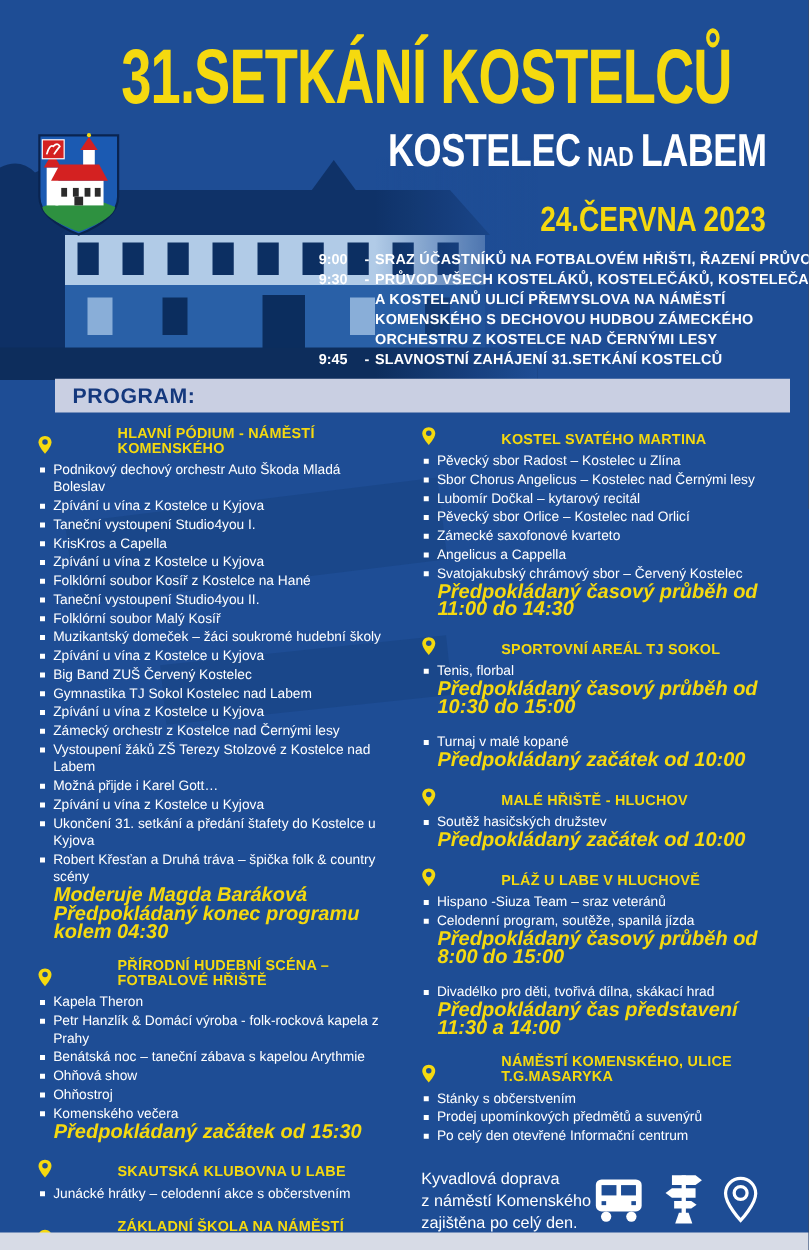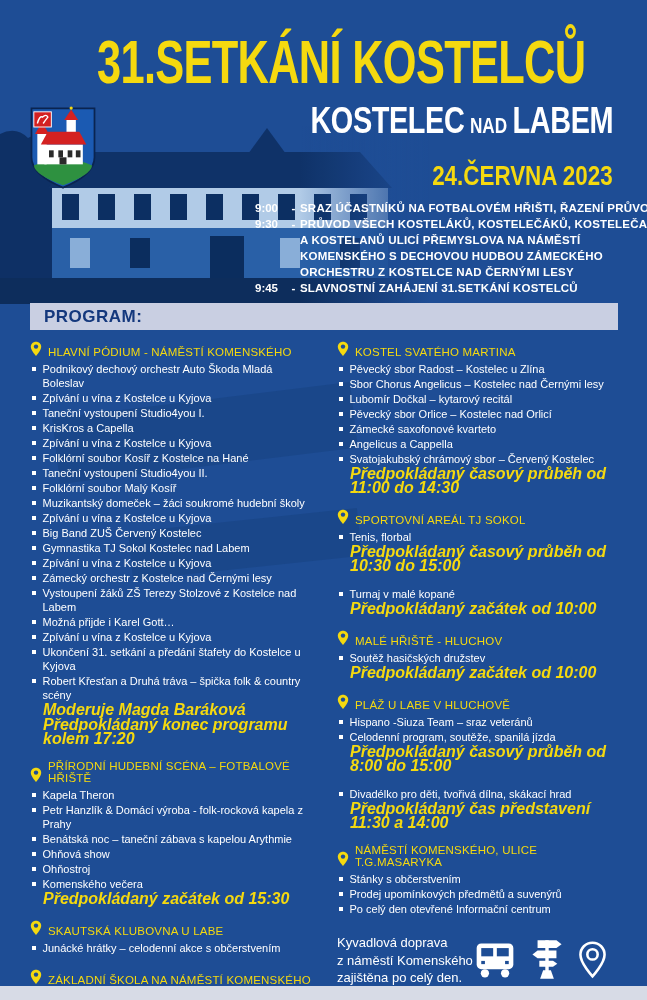--- a/index.html
+++ b/index.html
@@ -38,33 +38,33 @@
     position:absolute; left:226px; top:200px; width:414px;
     color:#fff; font-size:11.5px; font-weight:bold; line-height:16px;margin-left:29px;
   }
   .sched-row { display:flex; }
   .sched-time { width:32px; flex:none; }
   .sched-dash { width:13px; flex:none; text-align:center; }
   .sched-text { flex:1; letter-spacing:.2px; }
 
   
   .program-bar {
-    position:absolute; left:30px; top:303px; width:588px; height:27px;
+    position:absolute; left:44px; top:303px; width:588px; height:27px;
     background:#c9cfe2; display:flex; align-items:center;
     padding-left:14px; box-sizing:border-box;
     color:#14387d; font-weight:bold; font-size:17px; letter-spacing:.5px;
   }
 
   
   .columns { position:absolute; left:30px; top:341px; width:588px; display:flex; gap:26px; }
   .col { flex:1; min-width:0; }
   .section { margin-bottom:14px; }
   .sec-head { display:flex; align-items:flex-end; gap:6px; margin-bottom:4px; }
   .sec-head svg { flex:none; margin-bottom:1px; }
-  .sec-title { color:#f5d90f; font-weight:normal; font-size:11.5px; letter-spacing:.2px; }
+  .sec-title { color:#f5d90f; font-weight:bold; font-size:11.5px; letter-spacing:.2px;margin-left:46px; }
   ul.items { list-style:none; margin:0; padding:0; }
   li.item { display:flex; gap:7px; color:#fff; font-size:11px; line-height:14px; margin:1px 0; }
   .blt { flex:none; width:3.5px; height:3.5px; background:#fff; margin-top:5px; margin-left:2px; }
   .item-text { flex:1; }
   .note { color:#f5d90f; font-style:italic; font-weight:bold; font-size:16px; line-height:14px; margin-left:13px; margin-top:1px; }
 
   
   .transport { margin-top:18px; color:#fff; }
   .transport-row { display:flex; align-items:center; gap:0; }
   .transport-lines { font-size:13px; line-height:17.5px; white-space:nowrap; }
@@ -245,21 +245,21 @@
               <li class="item">
                 <span class="blt"></span>
                 <span class="item-text">Ukončení 31. setkání a předání štafety do Kostelce u Kyjova</span>
               </li>
               <li class="item">
                 <span class="blt"></span>
                 <span class="item-text">Robert Křesťan a Druhá tráva – špička folk &amp; country scény</span>
               </li>
             </ul>
             <div class="note">Moderuje Magda Baráková</div>
-            <div class="note">Předpokládaný konec programu kolem 17:20</div>
+            <div class="note">Předpokládaný konec programu kolem 04:30</div>
           </section>
           <section class="section">
             <div class="sec-head">
               <svg width="12" height="16" viewBox="0 0 12 16">
                 <path d="M6 0.8 C3 0.8 0.8 3 0.8 5.8 C0.8 9.4 6 15 6 15 S11.2 9.4 11.2 5.8 C11.2 3 9 0.8 6 0.8 Z" fill="#f5d90f"></path>
                 <circle cx="6" cy="5.6" r="2.2" fill="#1e4d95"></circle>
               </svg>
               <div class="sec-title">PŘÍRODNÍ HUDEBNÍ SCÉNA – FOTBALOVÉ HŘIŠTĚ</div>
             </div>
             <ul class="items">

